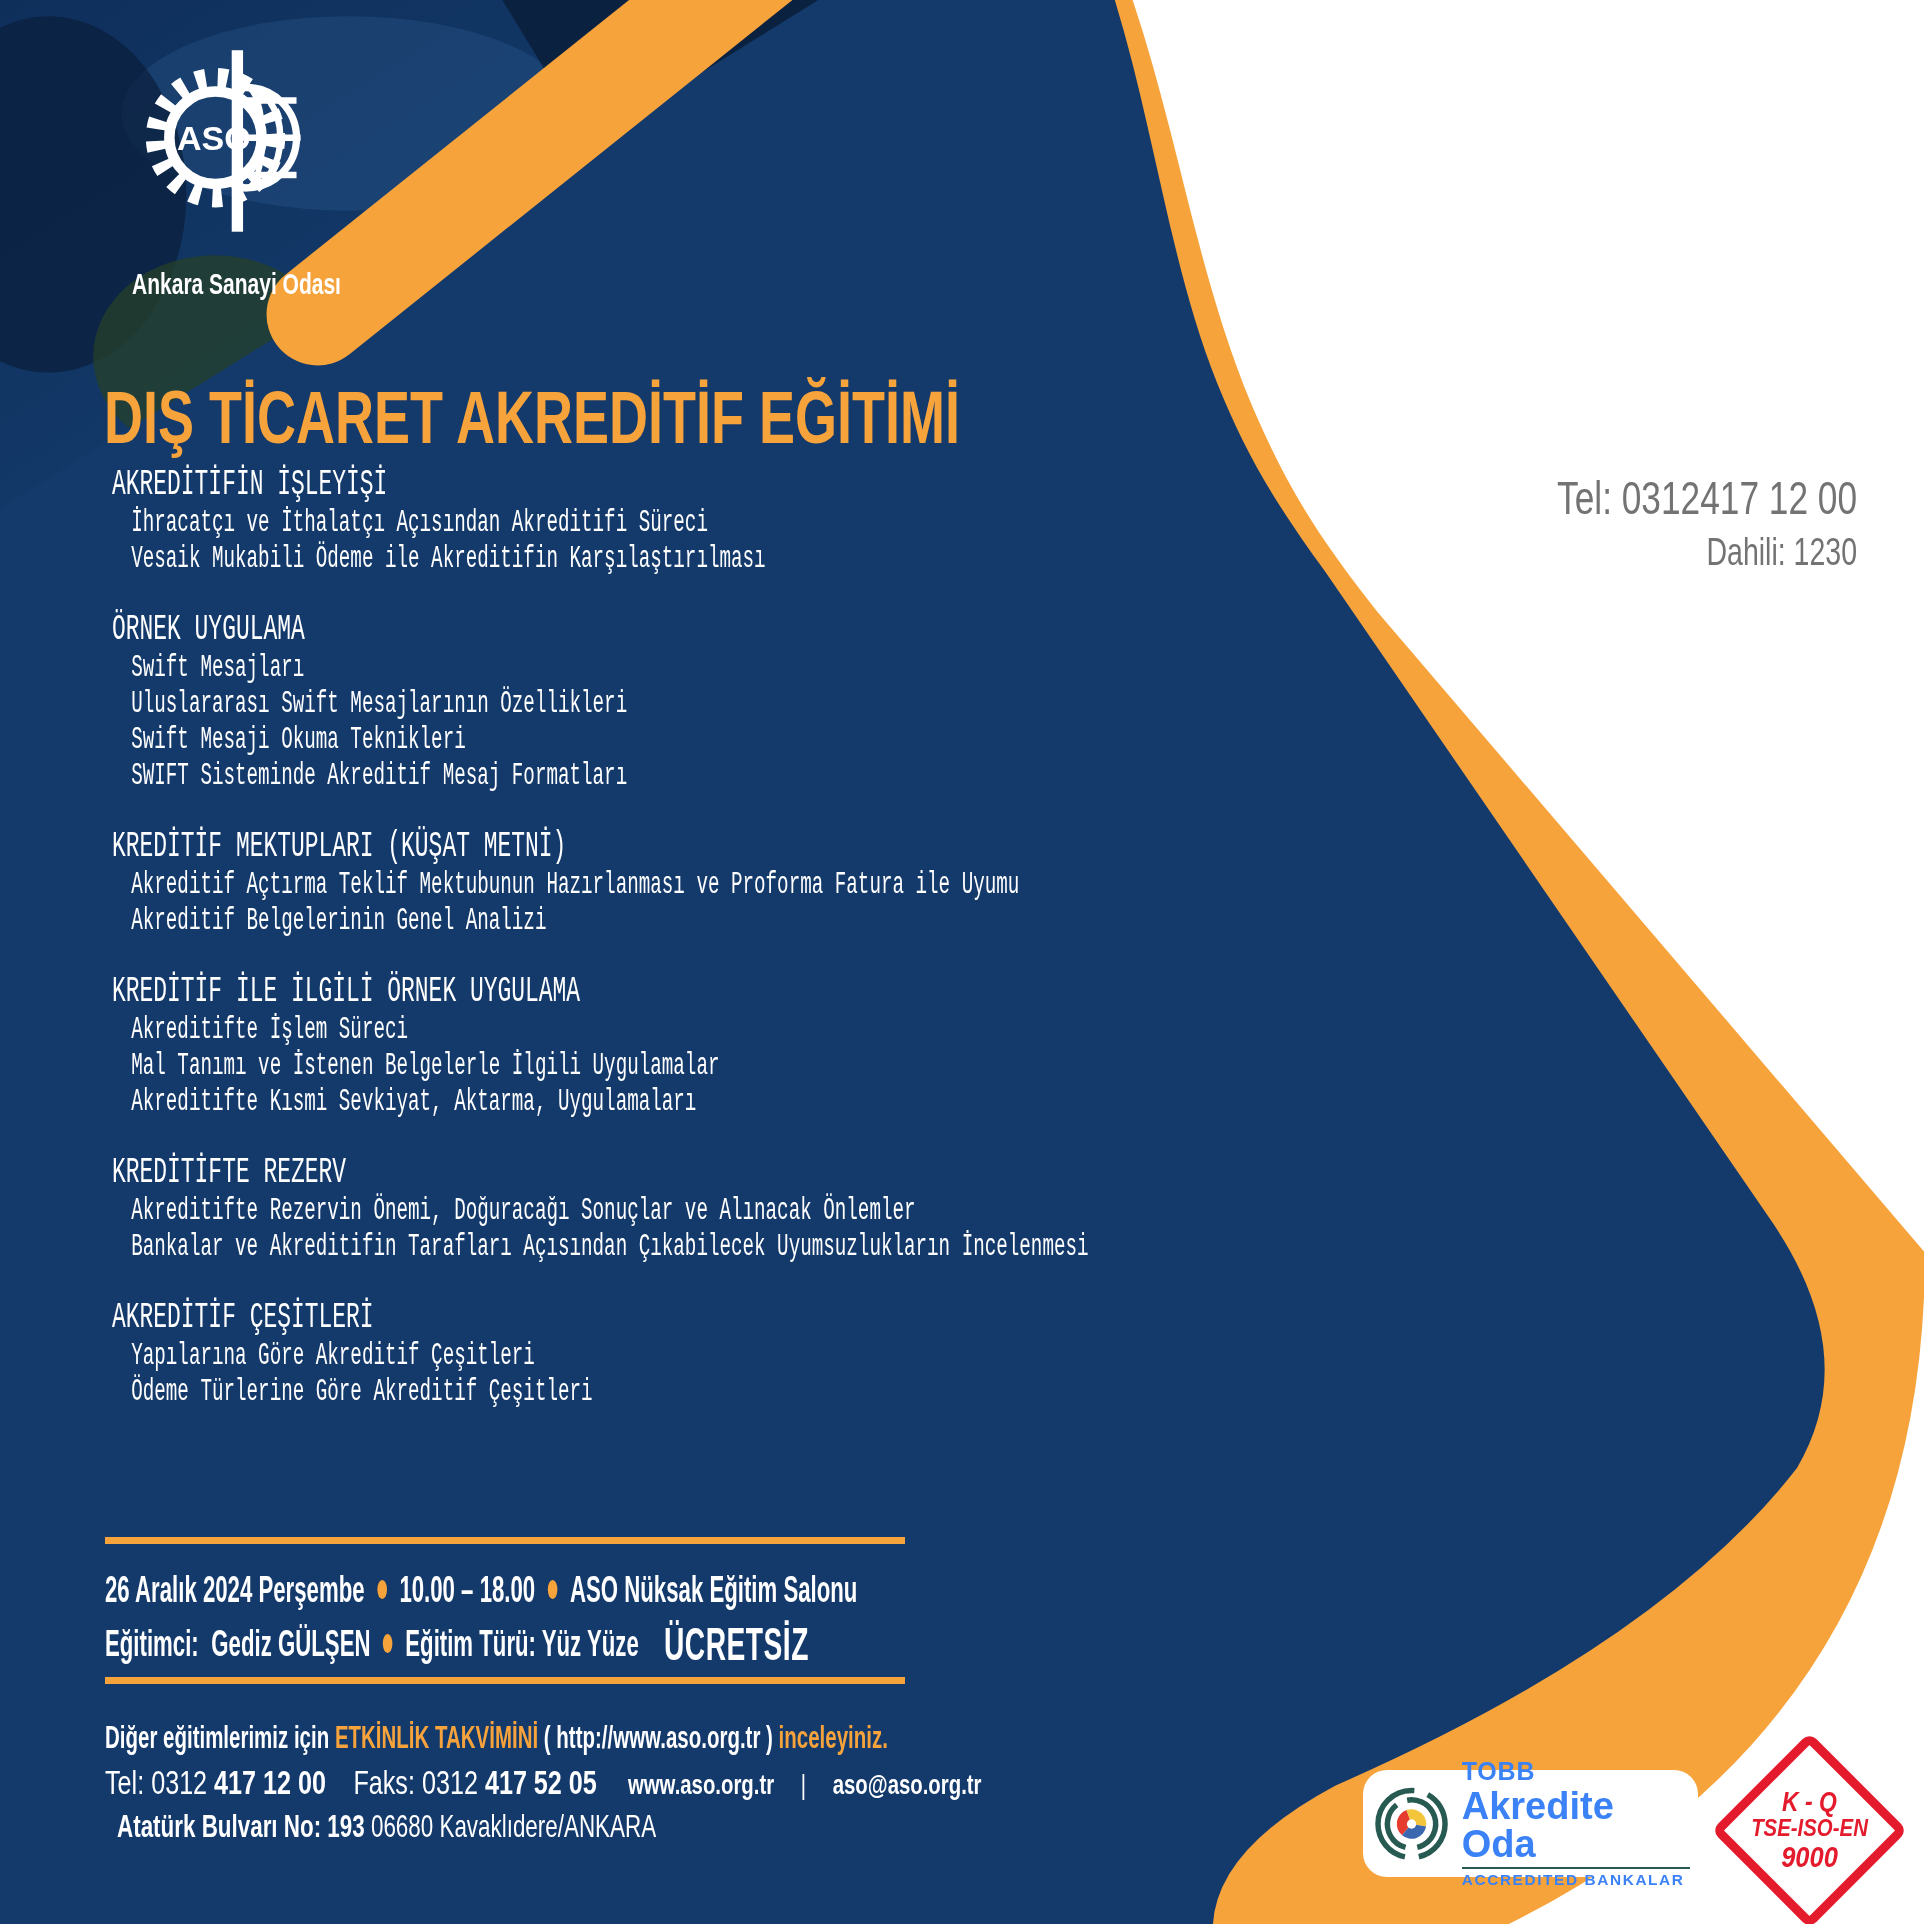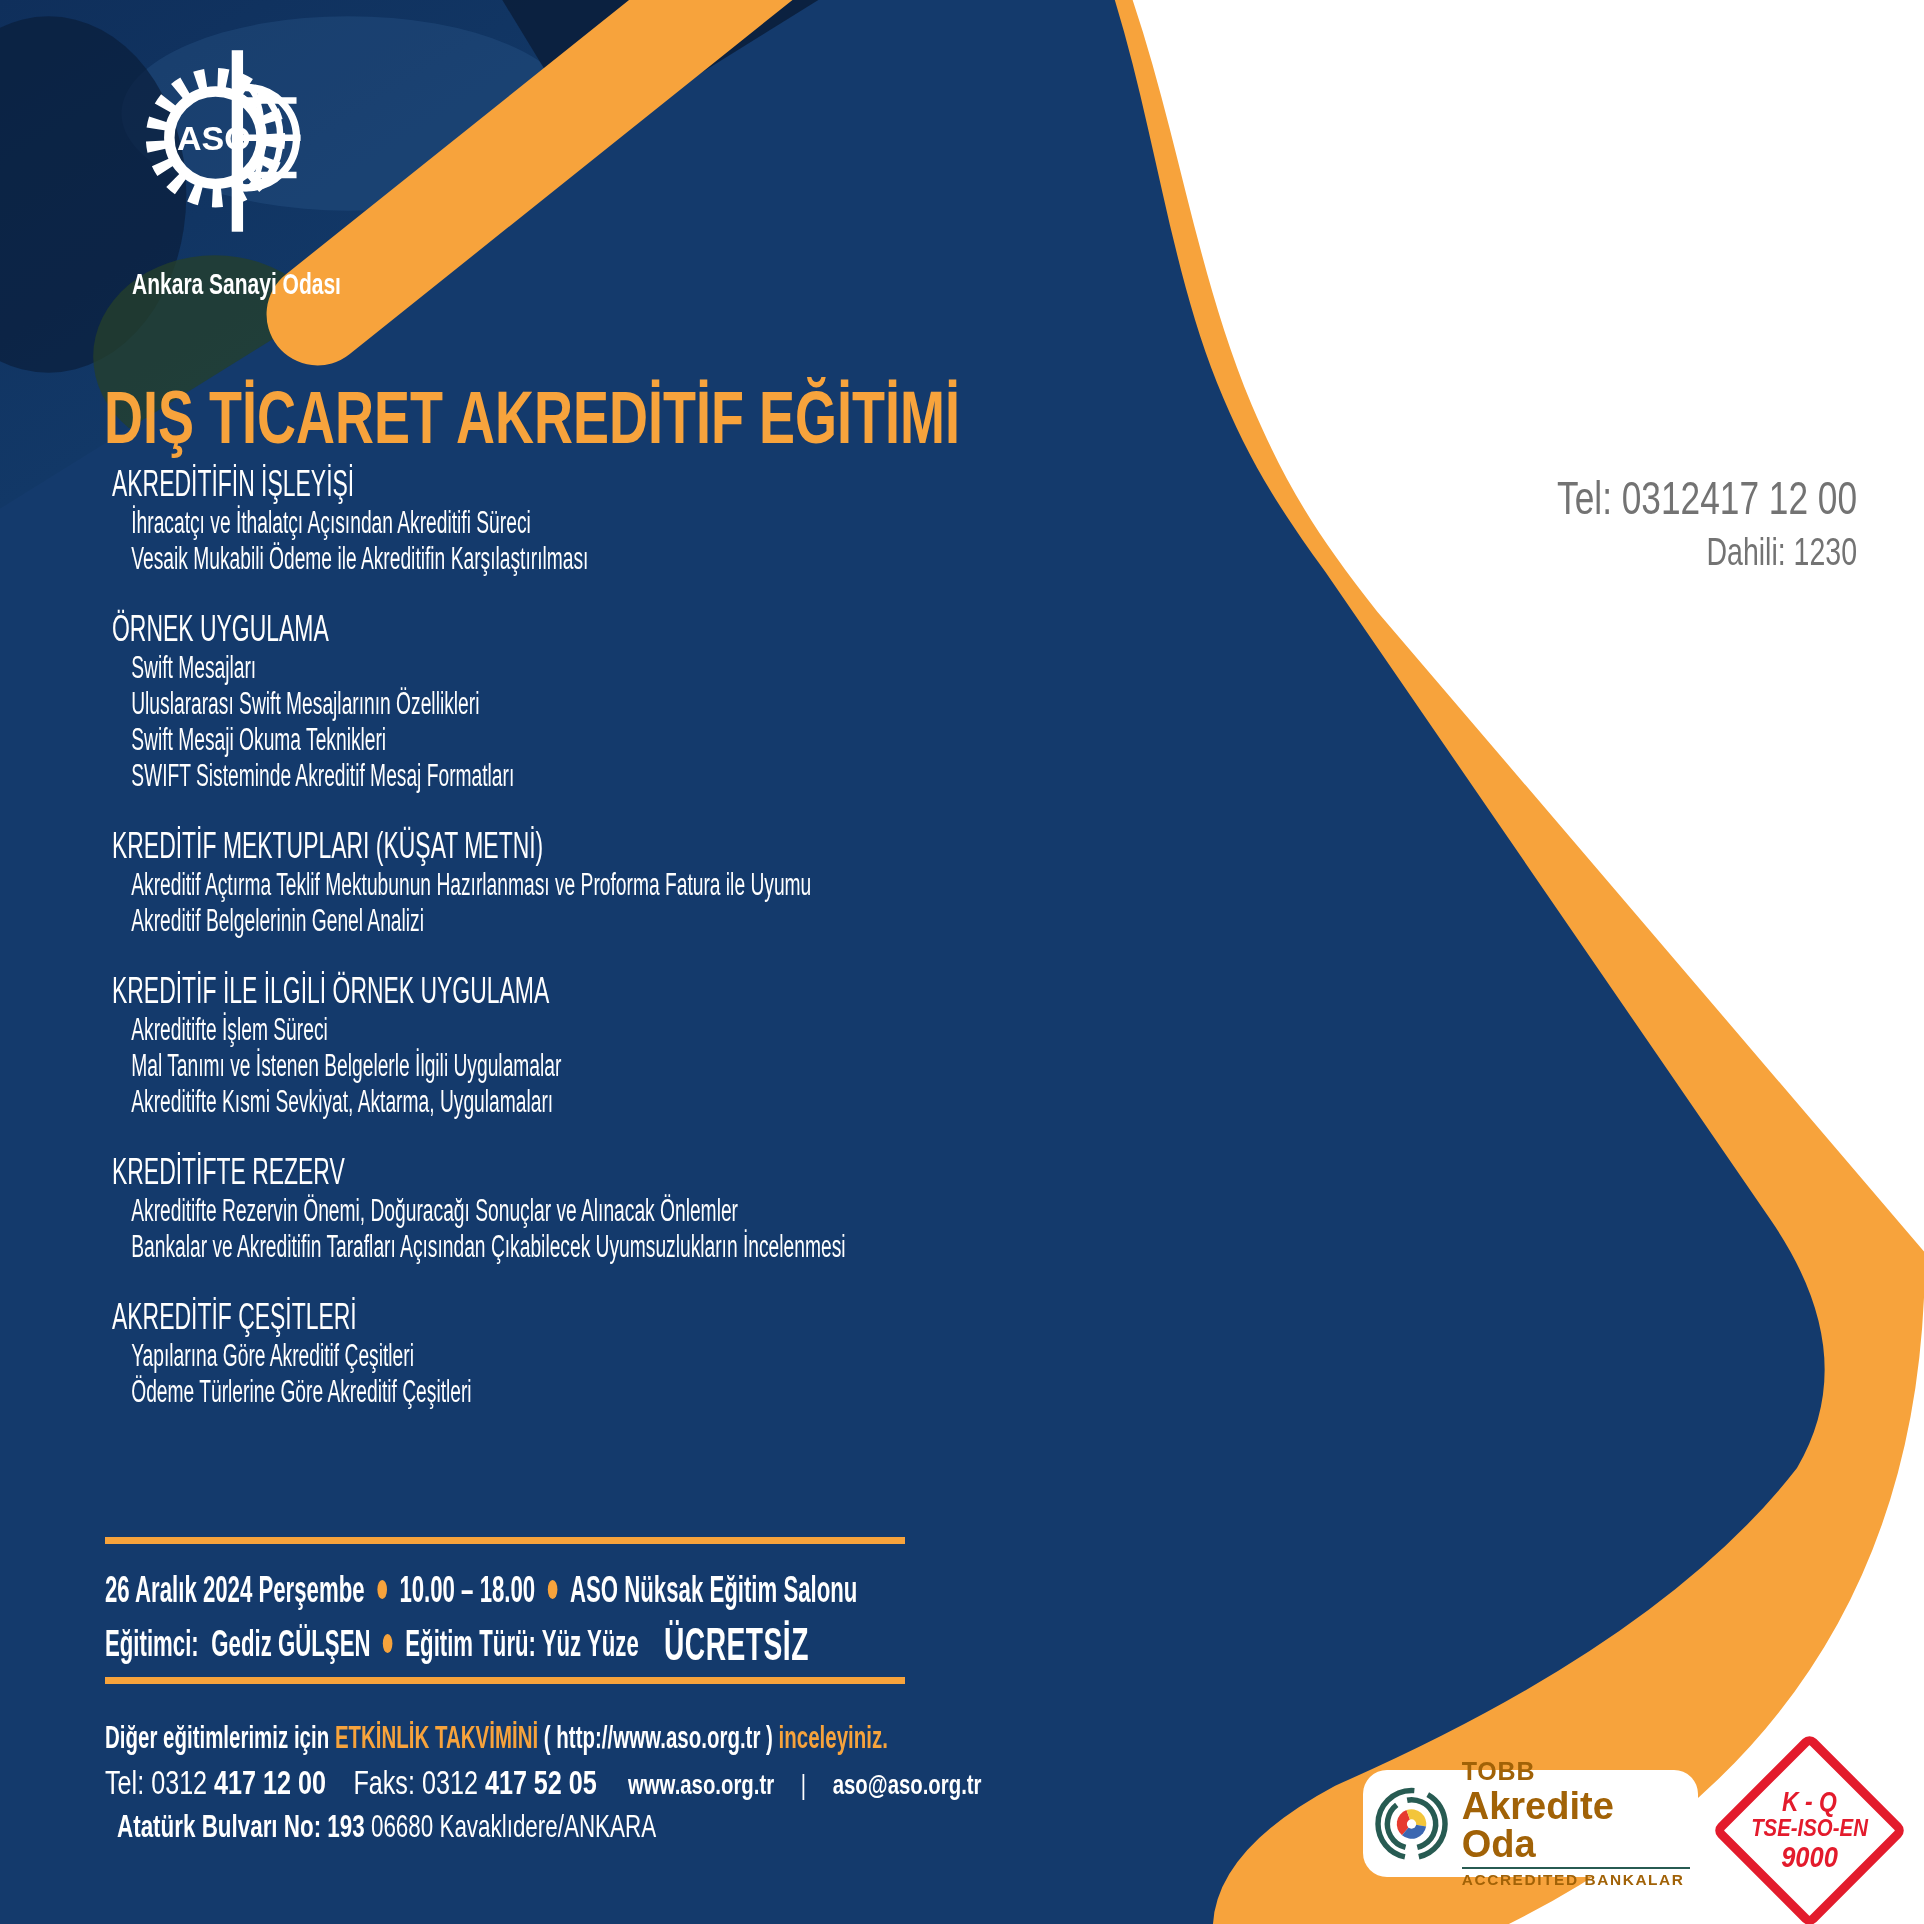--- a/index.html
+++ b/index.html
@@ -3,21 +3,21 @@
 <meta charset="utf-8">
 <style>
   html,body{margin:0;padding:0;background:#fff;}
   #canvas{position:relative;width:1925px;height:1925px;background:#fff;overflow:hidden;
           font-family:"Liberation Sans",sans-serif;color:#fff;}
   .abs{position:absolute;}
   .cnd{white-space:nowrap;transform-origin:0 50%;}
   
   #title{left:104px;top:374px;font-size:75px;font-weight:800;color:#F7A33C;
          transform:scaleX(.72);letter-spacing:0px;}
-  #sections{left:112px;top:463px;width:1005px;}
+  #sections{left:112px;top:463px;width:1005px;font-family:Liberation Mono, monospace;}
   .section{margin-bottom:31px;}
   .sec-head{font-size:37px;line-height:42px;font-weight:400;transform:scaleX(.62);transform-origin:0 50%;white-space:nowrap;}
   .sec-item{font-size:31px;line-height:36px;font-weight:400;padding-left:31px;transform:scaleX(.62);transform-origin:0 50%;white-space:nowrap;}
   .rule{left:105px;width:800px;height:6.5px;background:#F7A33C;}
   
   .evline{left:105px;display:flex;align-items:center;gap:21px;font-weight:700;font-size:37px;
           transform:scaleX(.60);transform-origin:0 50%;white-space:nowrap;}
   .dot{width:16px;height:19.4px;border-radius:50%;background:#F7A33C;flex:0 0 auto;}
   .price{font-size:47px;font-weight:800;margin-left:21px;letter-spacing:0.8px;}
   
@@ -27,21 +27,21 @@
   
   #reg{left:1159px;top:107px;width:698px;text-align:right;color:#23466C;}
   #reg .rl{font-size:50px;line-height:62px;font-weight:400;white-space:nowrap;
            transform:scaleX(.72);transform-origin:100% 50%;}
   #tel{left:1159px;top:468px;width:698px;text-align:right;color:#737373;}
   #tel .t1{font-size:47px;line-height:60px;white-space:nowrap;transform:scaleX(.75);transform-origin:100% 50%;}
   #tel .t2{font-size:38px;line-height:49px;white-space:nowrap;transform:scaleX(.75);transform-origin:100% 50%;}
   
   #tobb{left:1363px;top:1770px;width:335px;height:107px;background:#fff;border-radius:24px;
         display:flex;align-items:center;padding:0 8px;box-sizing:border-box;}
-  #tobb .txt{color:#a16207;margin-left:9.7px;line-height:1;}
+  #tobb .txt{color:#3b82f6;margin-left:9.7px;line-height:1;}
   #tobb .l1{font-size:25px;font-weight:700;letter-spacing:0.8px;}
   #tobb .l2{font-size:38px;font-weight:700;margin-top:3.2px;padding-bottom:4px;border-bottom:2.4px solid #275B52;}
   #tobb .l3{font-size:15.4px;font-weight:700;letter-spacing:1.6px;margin-top:3.2px;}
   #kq{left:1722px;top:1743px;width:175px;height:175px;font-style:italic;}
   #kq .sq{position:absolute;inset:18px;background:#fff;border:9px solid #E31B2C;border-radius:9.7px;
           transform:rotate(45deg);}
   #kq .kqtxt{position:absolute;inset:0;display:flex;flex-direction:column;align-items:center;justify-content:center;
              color:#E31B2C;font-weight:800;transform:scaleX(.85);line-height:1.04;text-align:center;}
   #kq .k1{font-size:27px;} #kq .k2{font-size:24px;} #kq .k3{font-size:30px;}
   

